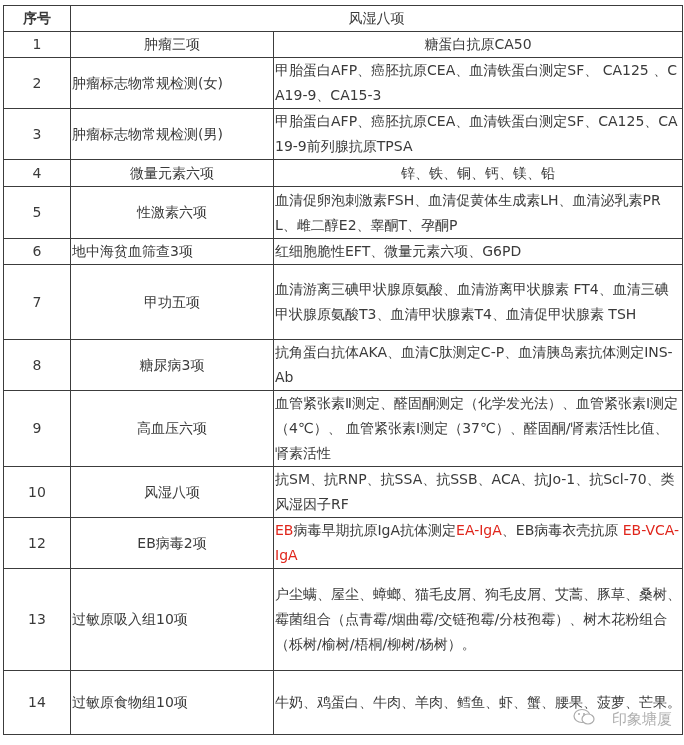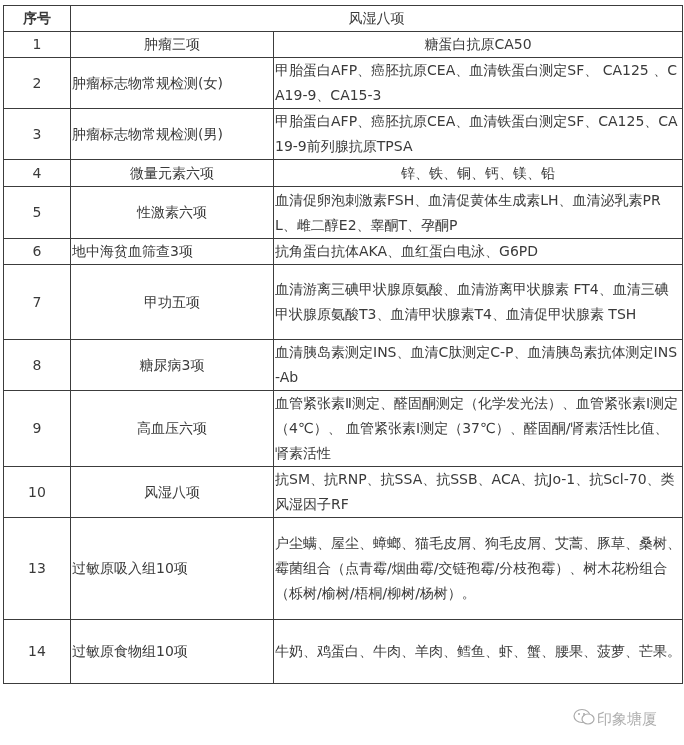--- a/index.html
+++ b/index.html
@@ -14,21 +14,21 @@
   col.c-items { width: 409px; }
   td.num { text-align: center; font-size: 15px; }
   td.name { text-align: center; }
   td.name.left { text-align: left; }
   td.items { text-align: left; margin-top: 27px; }
   td.items.center { text-align: center; }
   td.hdr-num { text-align: center; font-weight: bold; }
   td.hdr-title { text-align: center; }
   .red { color: #e0261c; }
   .watermark { position: absolute; left: 573px; top: 708px; font-size: 15px;
-               color: rgba(160,160,160,0.85); display: flex; align-items: center; gap: 2px; }
+               color: rgba(160,160,160,0.85); display: flex; align-items: center; gap: 17px; }
   .watermark svg { width: 22px; height: 18px; }
 </style>
 </head>
 <body>
 
 <table class="grid">
   <colgroup>
       <col class="c-num">
       <col class="c-name">
       <col class="c-items">
@@ -59,41 +59,48 @@
     <td class="items center">锌、铁、铜、钙、镁、铅</td>
   </tr>
   <tr style="height:52px">
     <td class="num">5</td>
     <td class="name">性激素六项</td>
     <td class="items">血清促卵泡刺激素FSH、血清促黄体生成素LH、血清泌乳素PRL、雌二醇E2、睾酮T、孕酮P</td>
   </tr>
   <tr style="height:26px">
     <td class="num">6</td>
     <td class="name left">地中海贫血筛查3项</td>
-    <td class="items">抗角蛋白抗体AKA、血红蛋白电泳、G6PD</td>
+    <td class="items">红细胞脆性EFT、微量元素六项、G6PD</td>
   </tr>
   <tr style="height:75px">
     <td class="num">7</td>
     <td class="name">甲功五项</td>
     <td class="items">血清游离三碘甲状腺原氨酸、血清游离甲状腺素 FT4、血清三碘甲状腺原氨酸T3、血清甲状腺素T4、血清促甲状腺素 TSH</td>
   </tr>
   <tr style="height:51px">
     <td class="num">8</td>
     <td class="name">糖尿病3项</td>
-    <td class="items">血清胰岛素测定INS、血清C肽测定C-P、血清胰岛素抗体测定INS-Ab</td>
+    <td class="items">抗角蛋白抗体AKA、血清C肽测定C-P、血清胰岛素抗体测定INS-Ab</td>
   </tr>
   <tr style="height:76px">
     <td class="num">9</td>
     <td class="name">高血压六项</td>
     <td class="items">血管紧张素Ⅱ测定、醛固酮测定（化学发光法）、血管紧张素Ⅰ测定（4℃）、 血管紧张素Ⅰ测定（37℃）、醛固酮/肾素活性比值、肾素活性</td>
   </tr>
   <tr style="height:51px">
     <td class="num">10</td>
     <td class="name">风湿八项</td>
     <td class="items">抗SM、抗RNP、抗SSA、抗SSB、ACA、抗Jo-1、抗Scl-70、类风湿因子RF</td>
+  </tr>
+  <tr style="height:51px">
+    <td class="num">12</td>
+    <td class="name">EB病毒2项</td>
+    <td class="items">
+      <span class="red">EB</span><span>病毒早期抗原IgA抗体测定</span><span class="red">EA-IgA</span><span>、EB病毒衣壳抗原 </span><span class="red">EB-VCA-IgA</span>
+    </td>
   </tr>
   <tr style="height:102px">
     <td class="num">13</td>
     <td class="name left">过敏原吸入组10项</td>
     <td class="items">户尘螨、屋尘、蟑螂、猫毛皮屑、狗毛皮屑、艾蒿、豚草、桑树、霉菌组合（点青霉/烟曲霉/交链孢霉/分枝孢霉）、树木花粉组合（栎树/榆树/梧桐/柳树/杨树）。</td>
   </tr>
   <tr style="height:64px">
     <td class="num">14</td>
     <td class="name left">过敏原食物组10项</td>
     <td class="items">牛奶、鸡蛋白、牛肉、羊肉、鳕鱼、虾、蟹、腰果、菠萝、芒果。</td>

